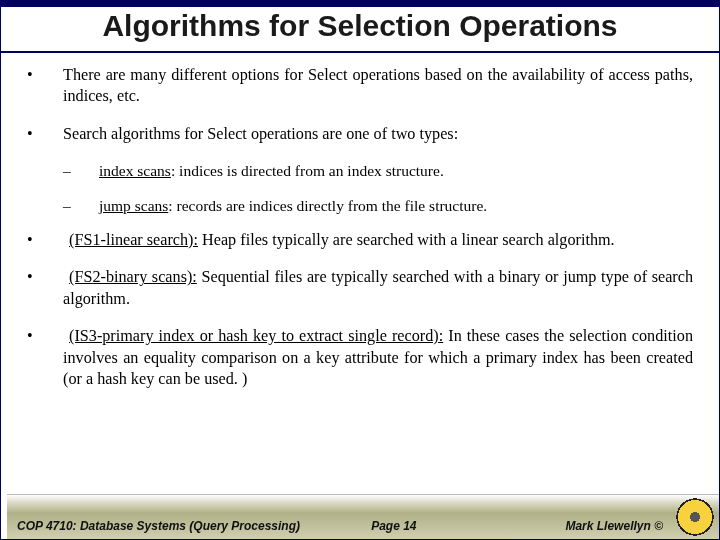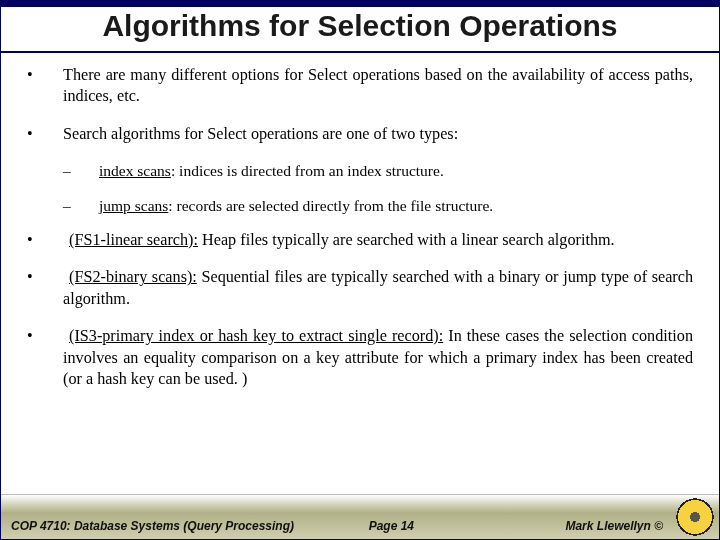--- a/index.html
+++ b/index.html
@@ -62,21 +62,21 @@
     width: 36px;
     flex: 0 0 36px;
   }
   .sub .txt {
     flex: 1;
   }
   .u { text-decoration: underline; margin-left: 6px; }
   .term { text-decoration: underline; text-align: right; }
   .footer-wrap {
     position: absolute;
-    left: 0; right: 0; bottom: 0;
+    left: 6px; right: 0; bottom: 0;
   }
   .grad {
     height: 18px;
     background: linear-gradient(#ffffff, #dcdccc 40%, #c0c09a 80%, #b0b088);
     border-top: 1px solid #bbb;
   }
   .footer {
     height: 26px;
     background: linear-gradient(#b0b088, #d0d0b0);
     display: flex;
@@ -127,21 +127,21 @@
       <div class="txt">Search algorithms for Select operations are one of two types:</div>
     </div>
 
     <div class="sub">
       <div class="mark">–</div>
       <div class="txt"><span class="term">index scans</span><span>: indices is directed from an index structure.</span></div>
     </div>
 
     <div class="sub">
       <div class="mark">–</div>
-      <div class="txt"><span class="term">jump scans</span><span>: records are selected directly from the file structure.</span></div>
+      <div class="txt"><span class="term">jump scans</span><span>: records are indices directly from the file structure.</span></div>
     </div>
 
     <div class="bul">
       <div class="mark">•</div>
       <div class="txt"><span class="u">(FS1-linear search):</span><span> Heap files typically are searched with a linear search algorithm.</span></div>
     </div>
 
     <div class="bul">
       <div class="mark">•</div>
       <div class="txt"><span class="u">(FS2-binary scans):</span><span> Sequential files are typically searched with a binary or jump type of search algorithm.</span></div>

